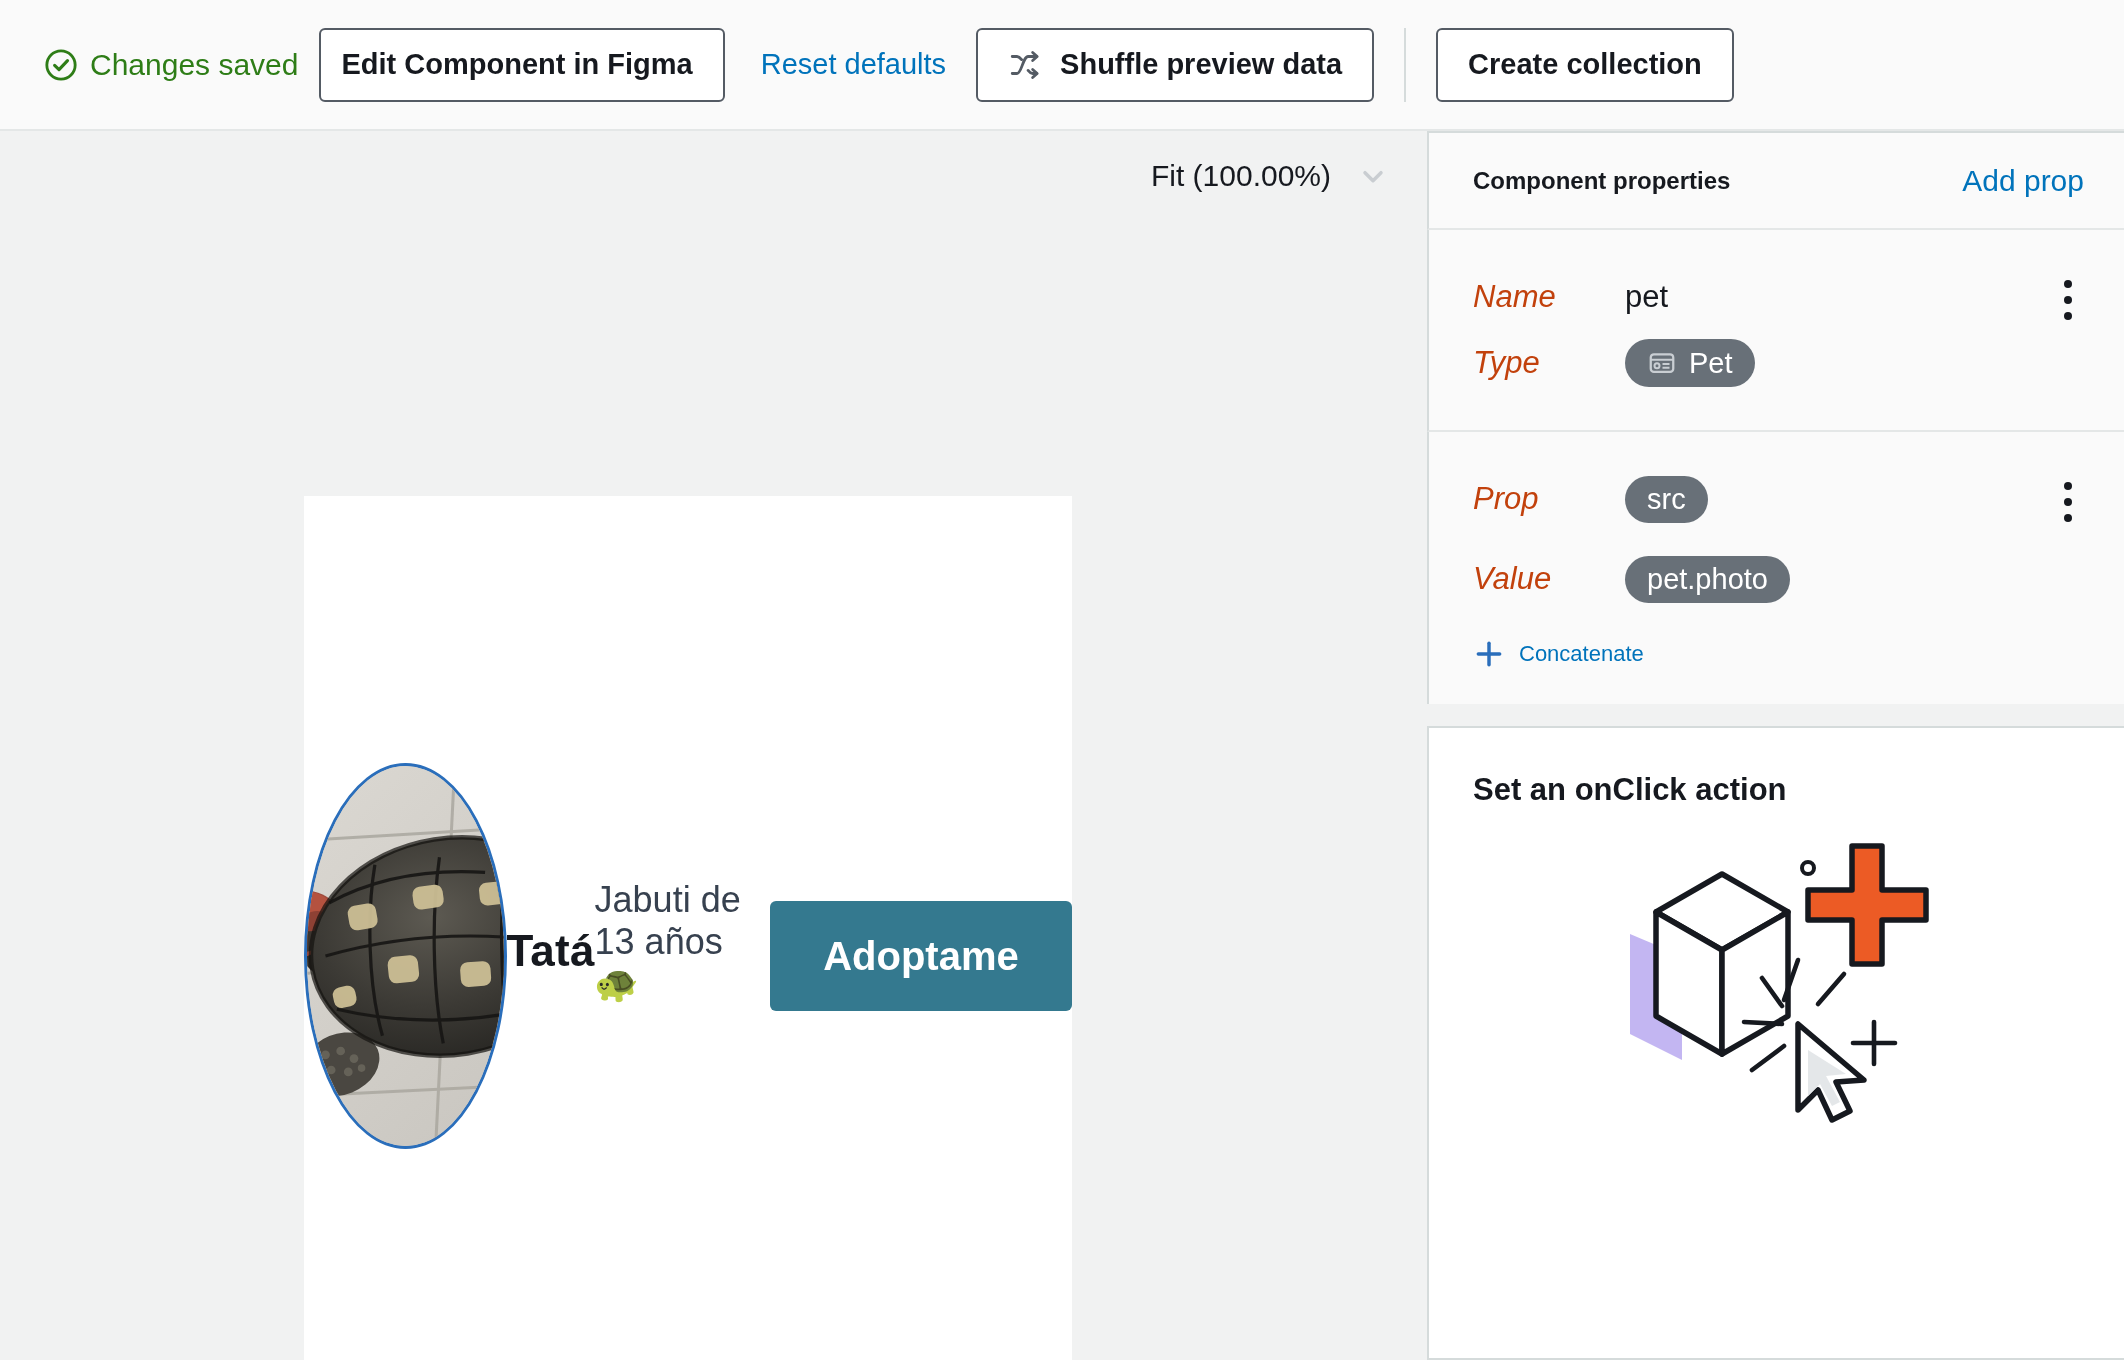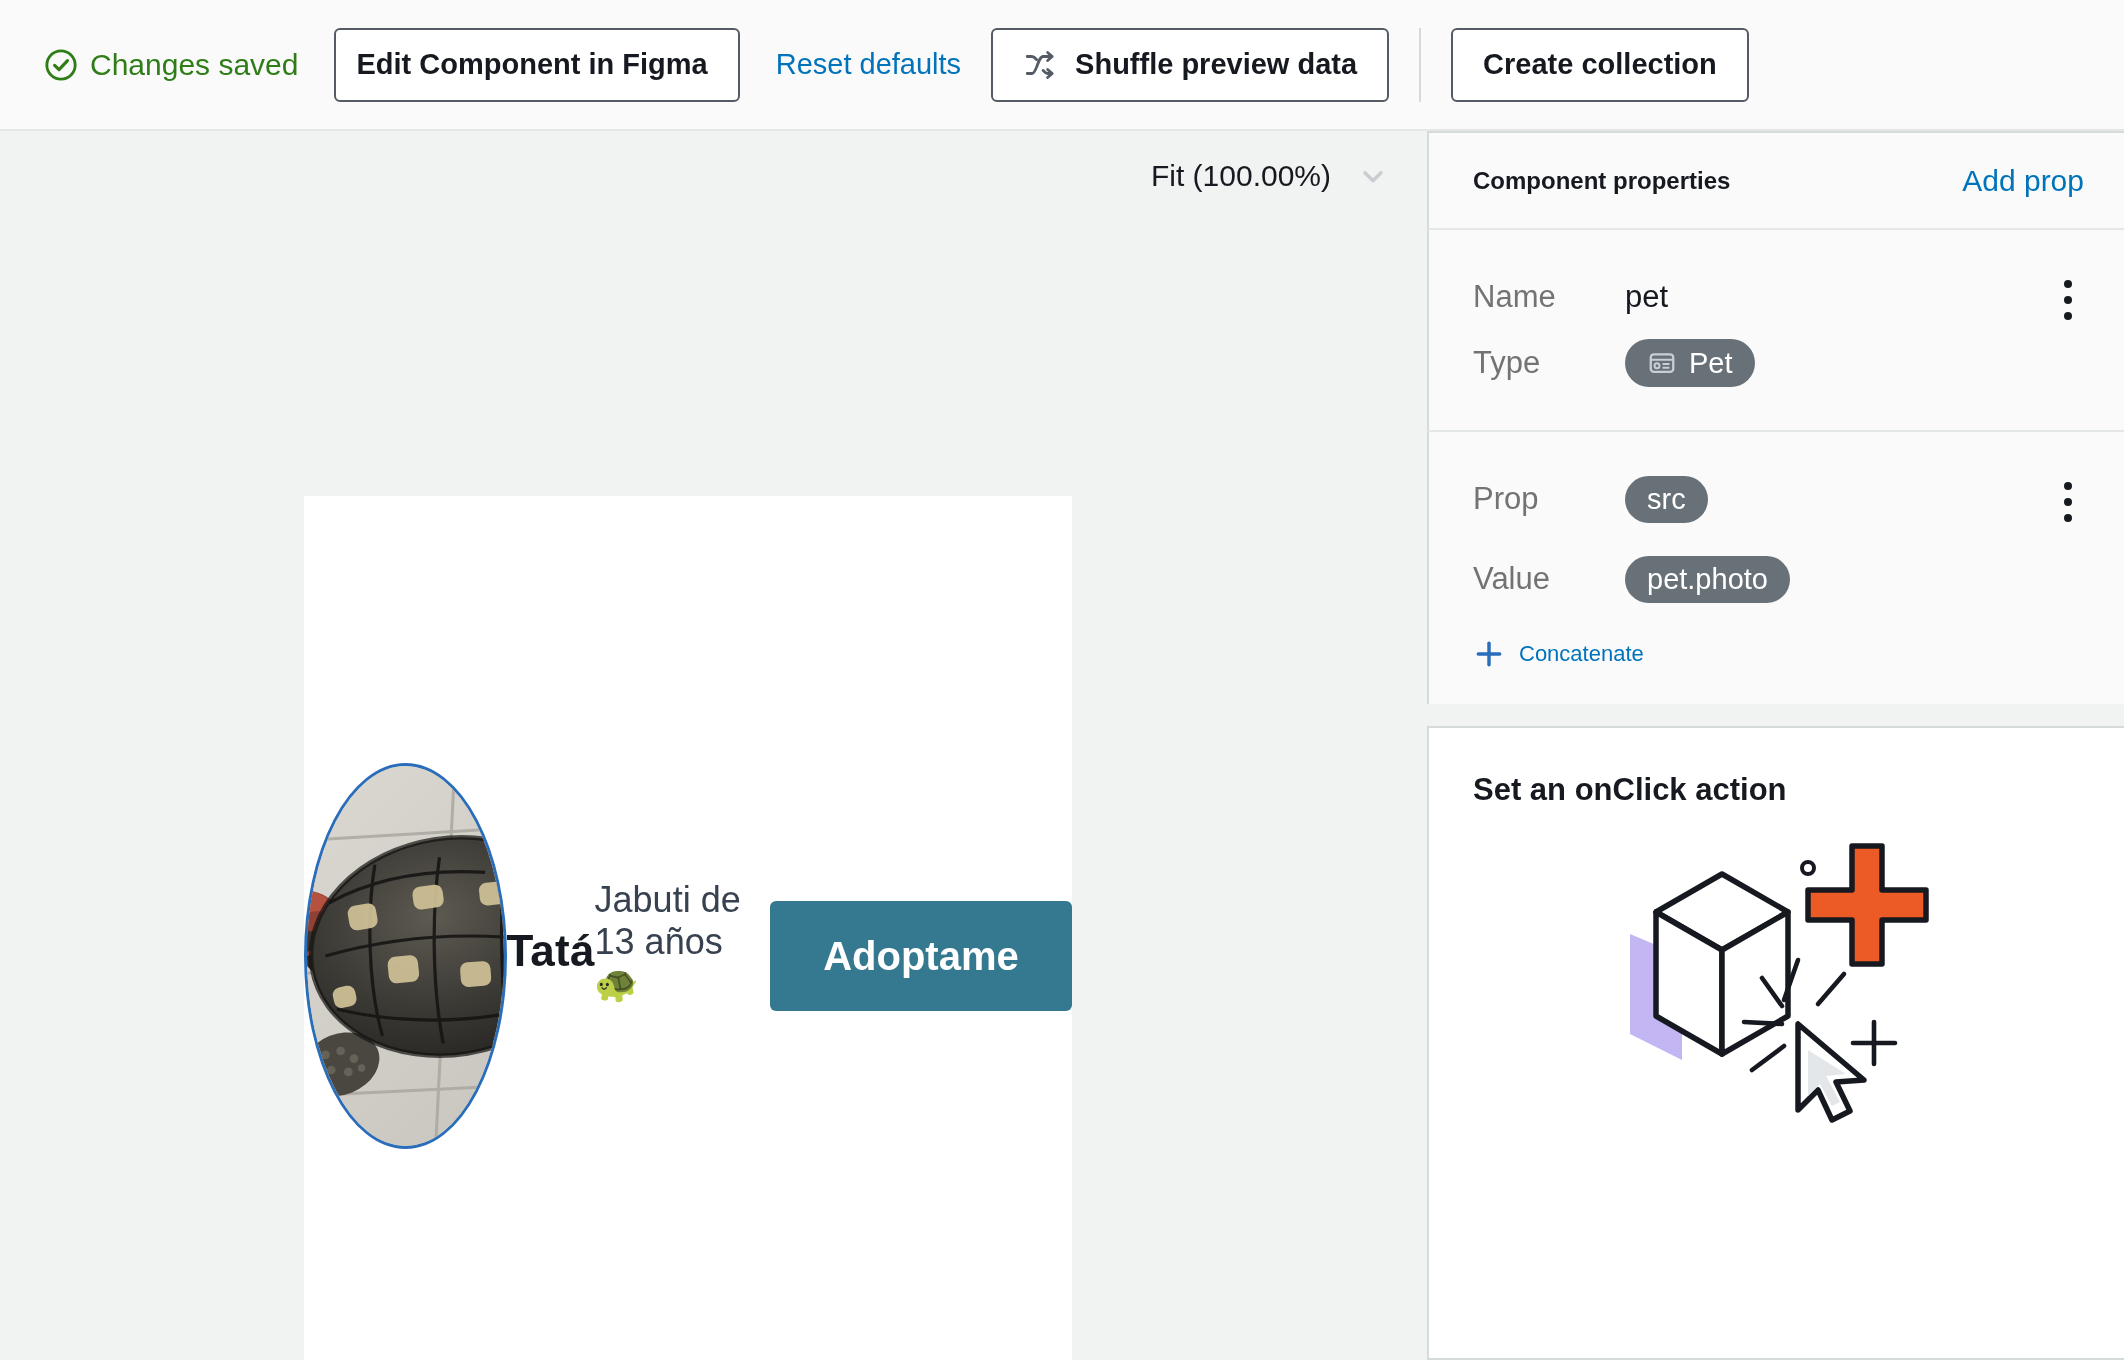--- a/index.html
+++ b/index.html
@@ -153,21 +153,21 @@
     padding: 34px 40px 34px 44px;
     position: relative;
     border-bottom: 2px solid #e4e7e7;
   }
   .prop-row {
     display: flex; align-items: center;
     min-height: 66px;
   }
   .prop-label {
     width: 152px; min-width: 152px;
-    font-size: 31px; color: #737373;
+    font-size: 31px; color: #c2410c; font-style: italic;
   }
   .prop-value { font-size: 31px; color: #16191f; }
   .chip {
     display: inline-flex; align-items: center; gap: 12px;
     background: #687078;
     color: #ffffff;
     border-radius: 999px;
     padding: 9px 22px;
     font-size: 29px;
     line-height: 1;
@@ -210,21 +210,21 @@
   <div class="toolbar">
 
     <div class="saved-status">
       <svg class="check-circle" viewBox="0 0 24 24">
         <circle cx="12" cy="12" r="10" fill="none" stroke="#2e7d17" stroke-width="2"></circle>
         <path d="M7.5 12.3 L10.6 15.3 L16.6 8.9" fill="none" stroke="#2e7d17" stroke-width="2.2" stroke-linecap="round" stroke-linejoin="round"></path>
       </svg>
       <span>Changes saved</span>
     </div>
 
-    <button class="tb-btn" style="margin-left:36px;padding-left:20px;">
+    <button class="tb-btn" style="margin-left:21px;padding-left:20px;">
       <span>Edit Component in Figma</span>
     </button>
 
     <button class="tb-link" style="margin-left:36px;">
       <span>Reset defaults</span>
     </button>
 
     <button class="tb-btn" style="margin-left:30px;">
       <svg class="shuffle-icon" viewBox="0 0 24 24">
         <path d="M3 6 h3.4 c1.4 0 2.2 .9 3.2 2.2 M14.2 15.8 c1 1.3 1.8 2.2 3.2 2.2 H20" fill="none" stroke="#545b64" stroke-width="2" stroke-linecap="round"></path>

